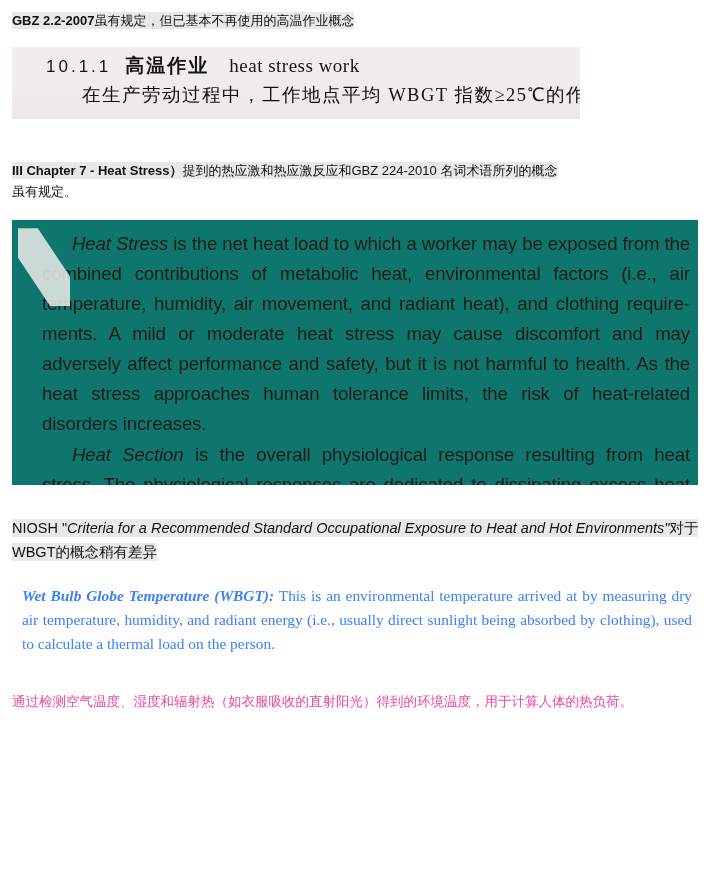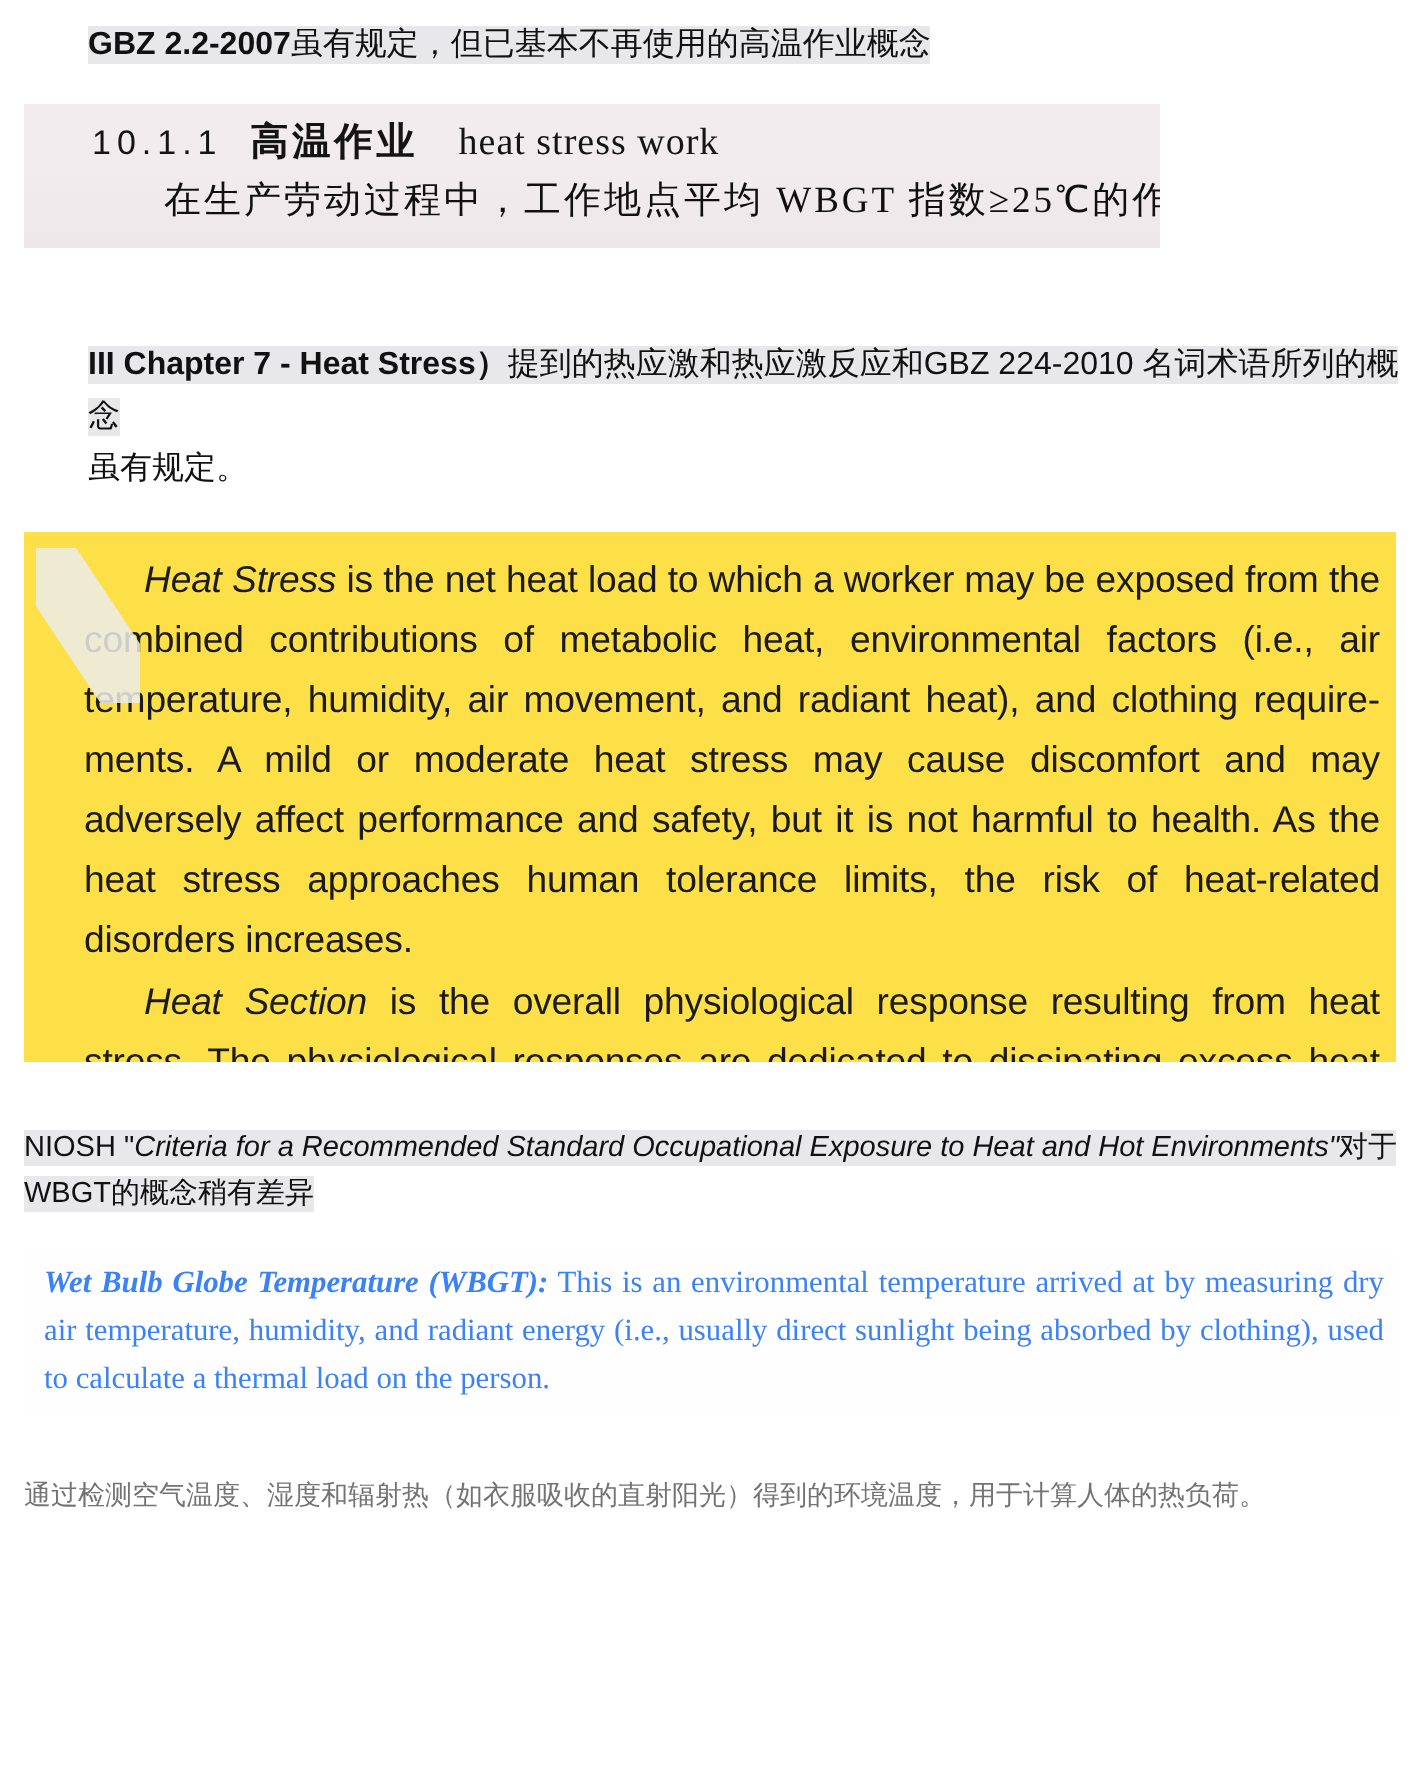--- a/index.html
+++ b/index.html
@@ -23,26 +23,25 @@
   }
 
   
   .hl-line {
     background: #e8e8ea;
     display: inline;
     padding: 1px 0;
   }
 
   .heading-block {
-    font-size: 16px;
+    font-size: 13px;
     line-height: 1.62;
     font-weight: bold;
     color: #111;
     margin-bottom: 2px;
-    margin-left: 32px;
   }
   .heading-block .normal {
     font-weight: normal;
   }
 
   
   .fig-gbz {
     margin: 16px 0 0 0;
     width: 568px;
     height: 72px;
@@ -86,21 +85,21 @@
     color: #101010;
     letter-spacing: 1.5px;
     white-space: nowrap;
   }
 
   
   .fig-osha {
     margin: 18px 0 0 0;
     width: 686px;
     height: 265px;
-    background: #fde047;
+    background: #0f766e;
     position: relative;
     overflow: hidden;
     padding: 8px 8px 0 30px;
   }
   .fig-osha .watermark {
     position: absolute;
     left: 6px;
     top: 8px;
     width: 52px;
     height: 78px;
@@ -149,21 +148,21 @@
     font-style: italic;
   }
 
   .spacer-sm { height: 14px; }
   .spacer-md { height: 20px; }
   .spacer-lg { height: 26px; }
 
   .body-cn {
     font-size: 13.5px;
     line-height: 2.0;
-    color: #737373;
+    color: #ec4899;
   }
   .body-cn .b { font-weight: bold; }
 </style>
 </head>
 <body>
 
 <div class="page">
 
   <div class="heading-block">
     <span class="hl-line">

